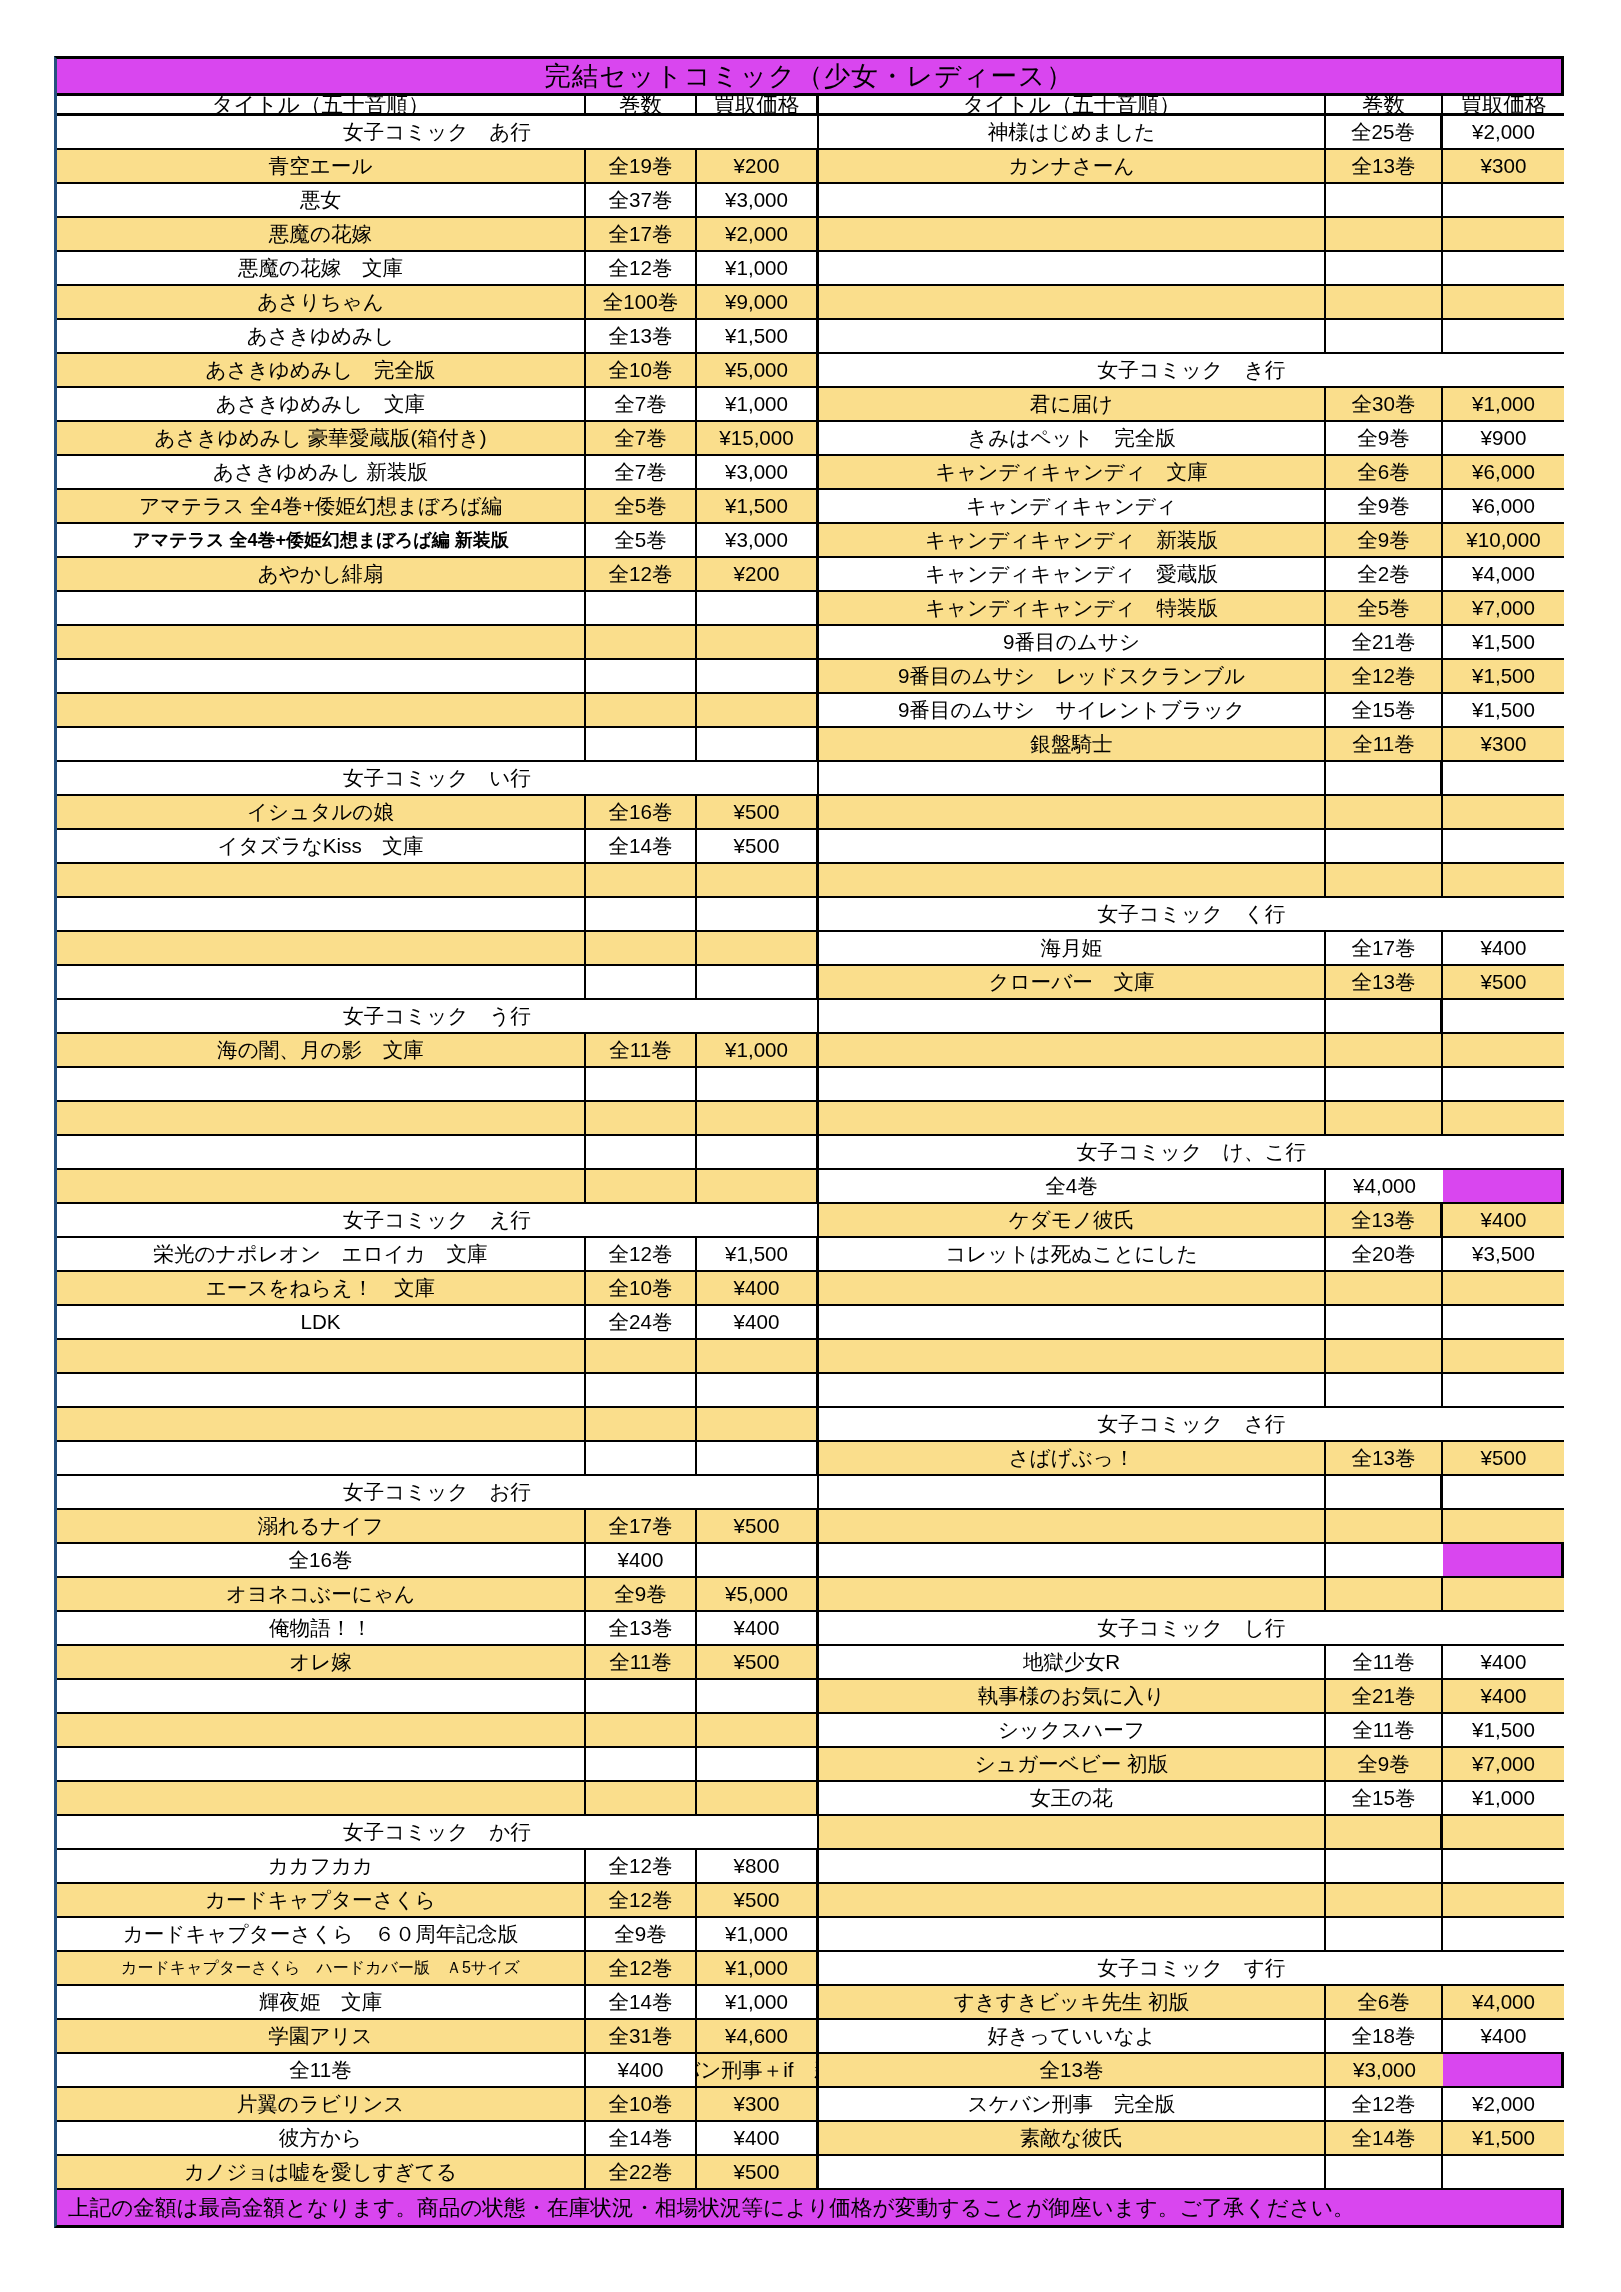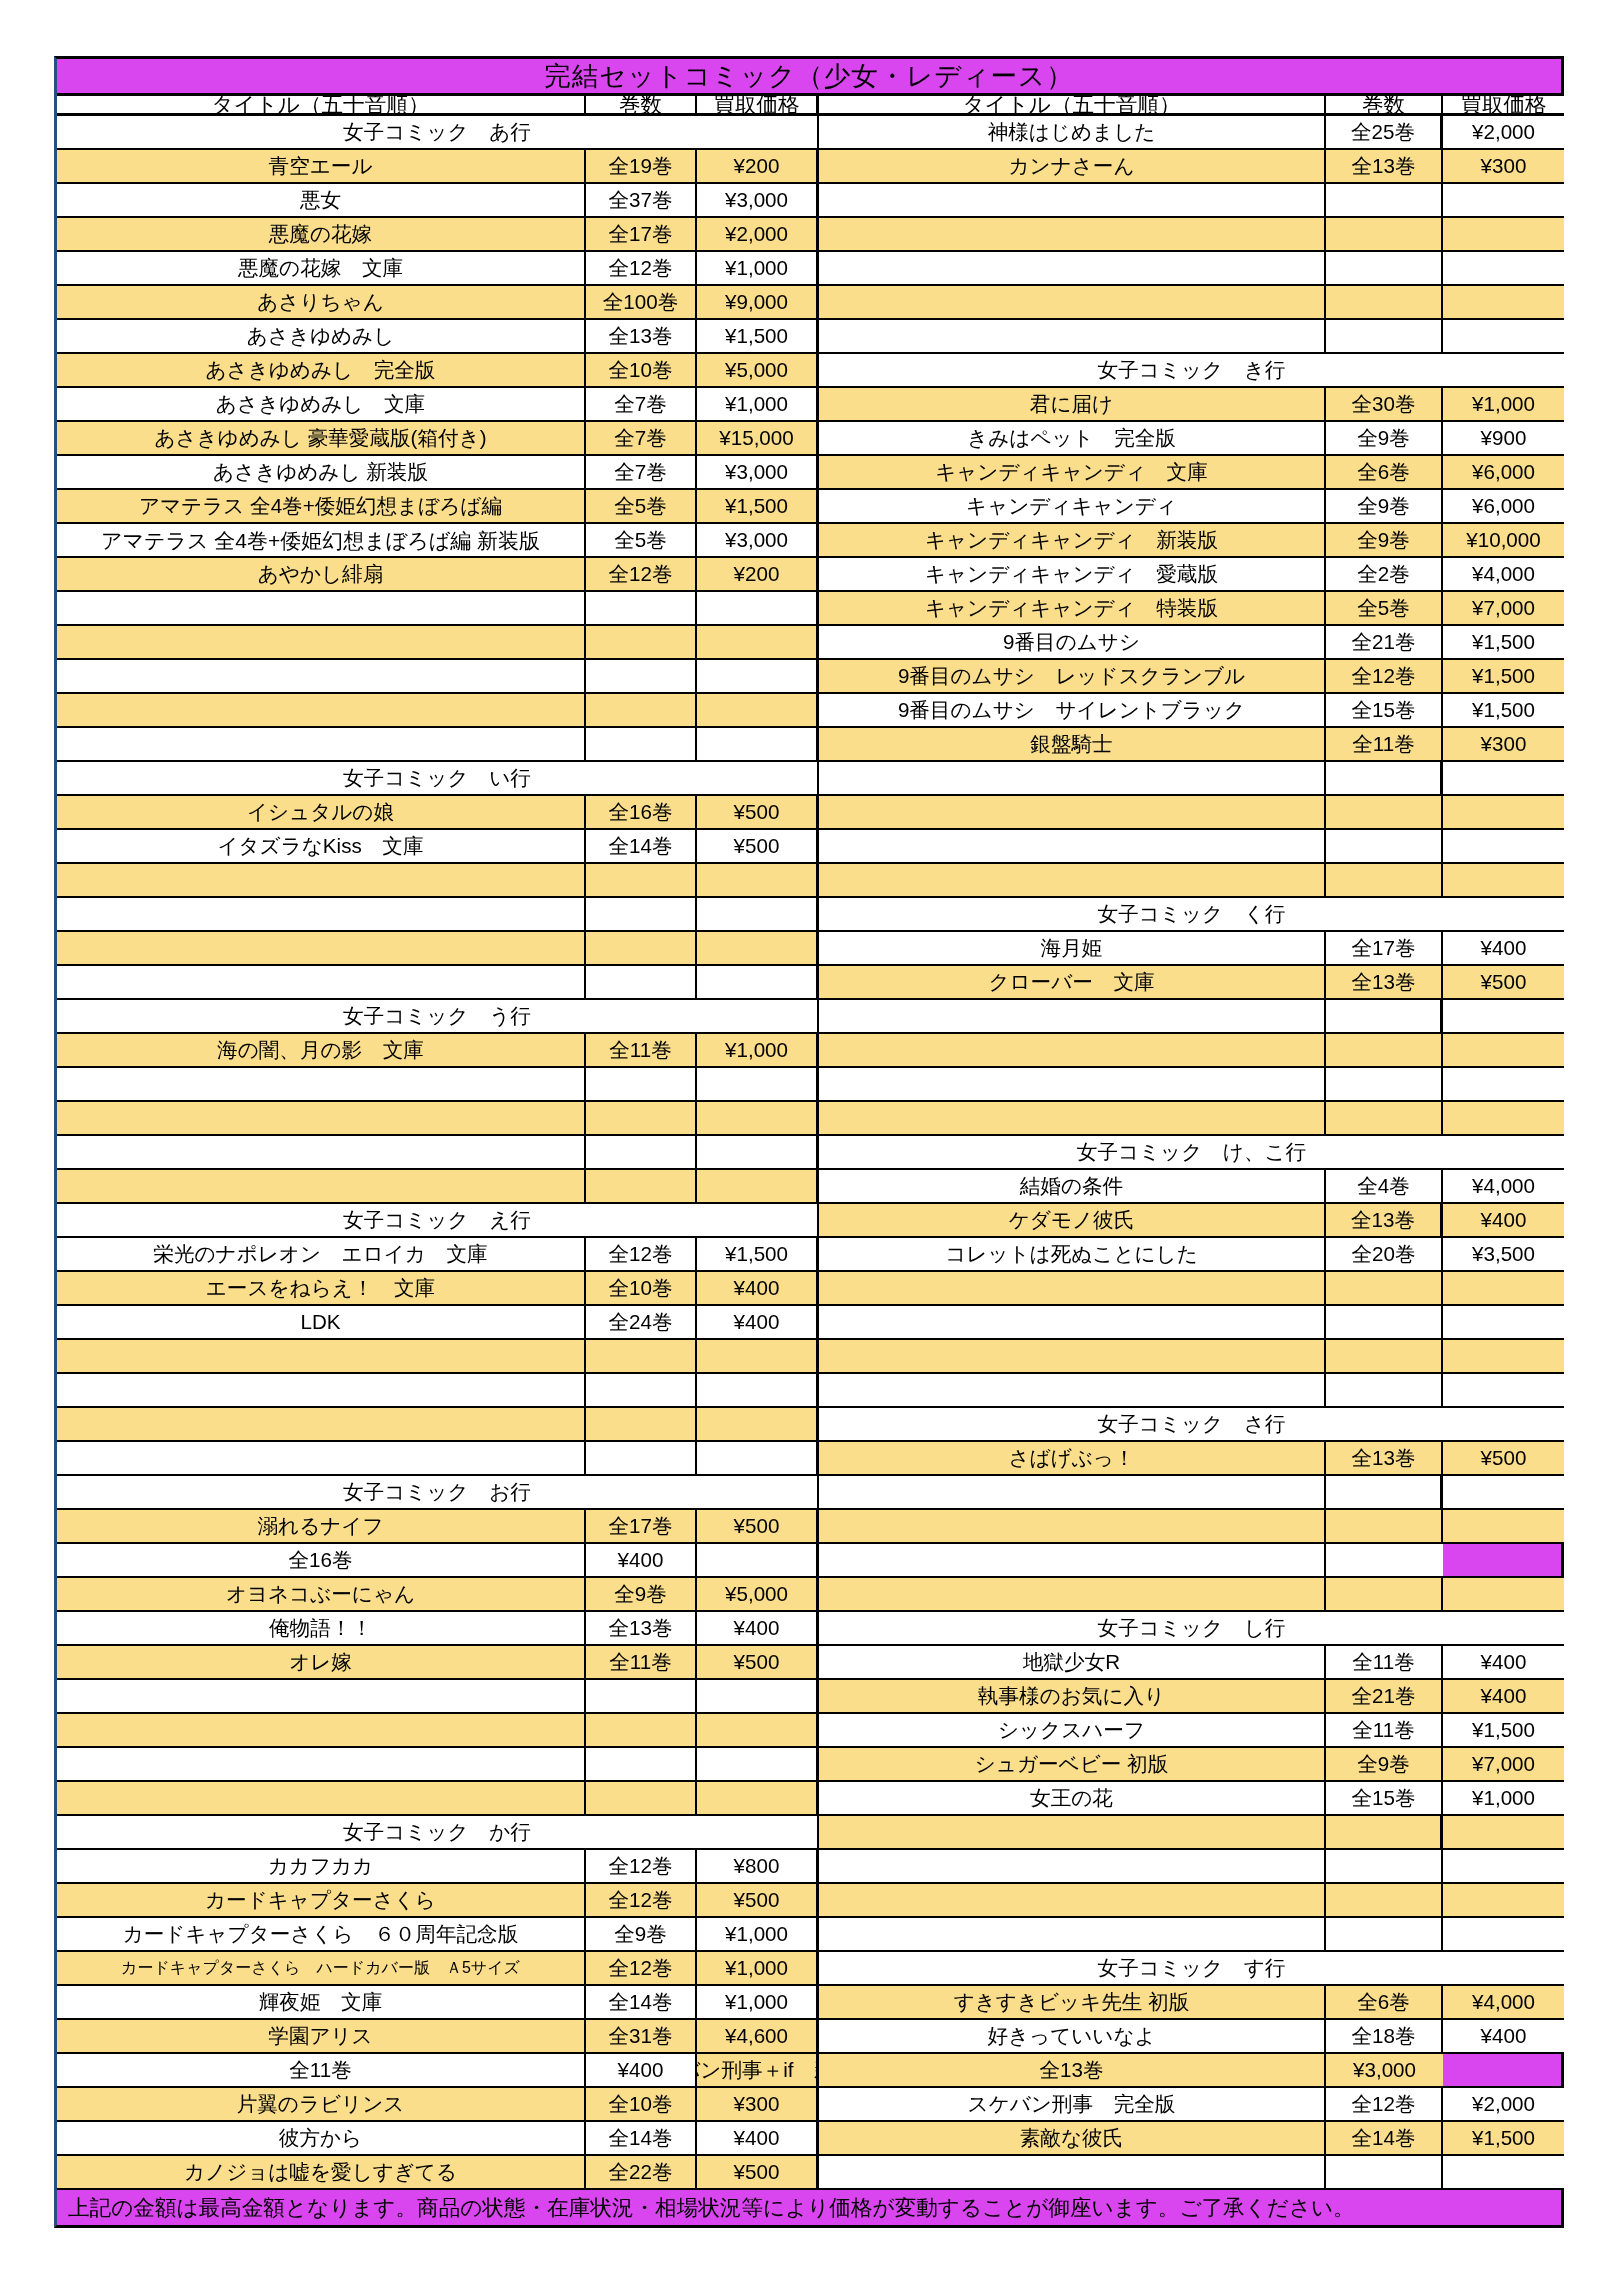--- a/index.html
+++ b/index.html
@@ -16,21 +16,21 @@
   .row.title-row{display:block;height:37px;border-bottom:3.9px solid var(--grid-border,#000);}
   .row.header-row{height:20px;border-bottom:3.9px solid var(--grid-border,#000);}
   .row.note-row{display:block;height:35px;border-bottom:none;}
   .cell{box-sizing:border-box;display:flex;align-items:center;justify-content:center;
         border-right:2.9px solid var(--grid-border,#000);overflow:hidden;white-space:nowrap;
         font-size:20.6px;line-height:1;background:#fff;}
   .cell:nth-child(3n){border-right-width:3.9px;}
   .row .cell:last-child{border-right:none;}
   .cell.section{justify-content:center;grid-column:span 3;}
   .cell.yellow{background:var(--band-yellow,#fade8c);}
-  .cell.sm{font-size:21px;}
+  .cell.sm{font-size:18px;font-weight:bold;}
   .cell.xs{font-size:16px;}
   .page-title{width:100%;height:100%;display:flex;align-items:center;justify-content:center;
         font-size:26.5px;letter-spacing:1px;}
   .header-cell{font-size:21.6px;}
   .note{width:100%;height:100%;display:flex;align-items:center;justify-content:flex-start;
         padding-left:11px;box-sizing:border-box;font-size:21.6px;white-space:nowrap;}
 </style>
 </head>
 <body>
 
@@ -280,21 +280,20 @@
       <div class="row">
         <div class="cell"></div>
         <div class="cell"></div>
         <div class="cell"></div>
         <div class="cell section">女子コミック　け、こ行</div>
       </div>
       <div class="row">
         <div class="cell yellow"></div>
         <div class="cell yellow"></div>
         <div class="cell yellow"></div>
-        <div class="cell title">結婚の条件</div>
         <div class="cell num">全4巻</div>
         <div class="cell num">¥4,000</div>
       </div>
       <div class="row">
         <div class="cell section">女子コミック　え行</div>
         <div class="cell title yellow">ケダモノ彼氏</div>
         <div class="cell num yellow">全13巻</div>
         <div class="cell num yellow">¥400</div>
       </div>
       <div class="row">

